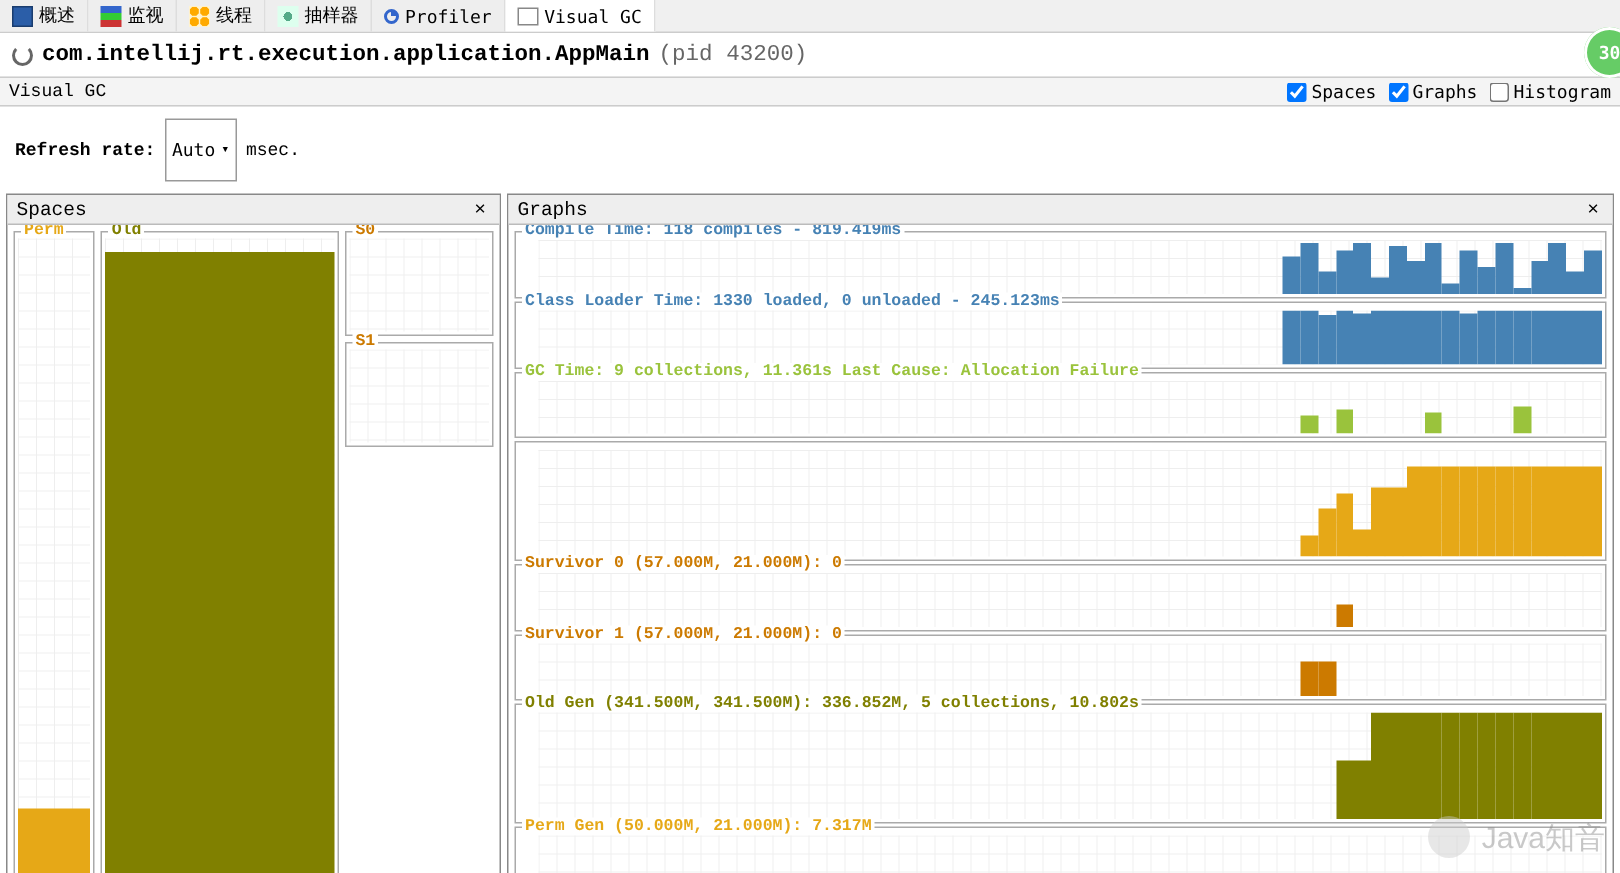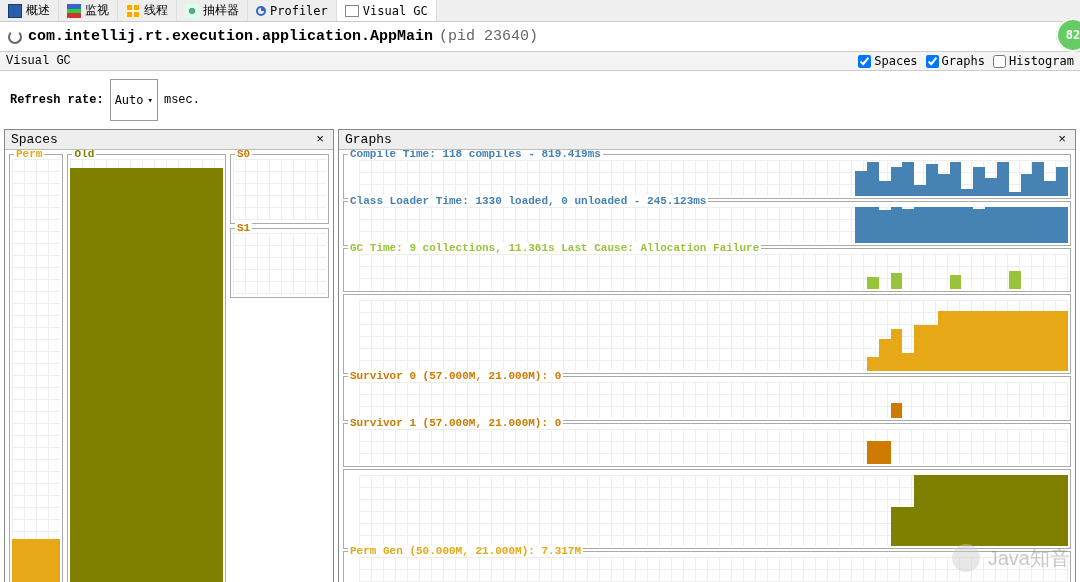--- a/index.html
+++ b/index.html
@@ -109,21 +109,21 @@
     </div>
   <div class="tab active">
       <span class="tab-icon icon-visualgc"></span>
       <span>Visual GC</span>
     </div>
 </div>
 
 <div class="title-row">
   <span class="spinner"></span>
   <span>com.intellij.rt.execution.application.AppMain</span>
-  <span class="pid">(pid 23640)</span>
+  <span class="pid">(pid 43200)</span>
 </div>
 
 <div class="panel-title">
   <span>Visual GC</span>
   <div class="checks">
     <label>
         <input type="checkbox" checked="" style="">
         <span>Spaces</span>
       </label>
     <label>
@@ -584,20 +584,21 @@
               <span class="fill-s1" style="height: 0%;"></span>
               <span class="fill-s1" style="height: 0%;"></span>
               <span class="fill-s1" style="height: 0%;"></span>
               <span class="fill-s1" style="height: 0%;"></span>
               <span class="fill-s1" style="height: 0%;"></span>
               <span class="fill-s1" style="height: 0%;"></span>
             </div>
           </div>
         </div>
         <div class="graph-box ">
+          <span class="graph-lg c-olive">Old Gen (341.500M, 341.500M): 336.852M, 5 collections, 10.802s</span>
           <div class="graph-canvas">
             <div class="bars">
               <span class="fill-old" style="height: 0%;"></span>
               <span class="fill-old" style="height: 0%;"></span>
               <span class="fill-old" style="height: 0%;"></span>
               <span class="fill-old" style="height: 0%;"></span>
               <span class="fill-old" style="height: 0%;"></span>
               <span class="fill-old" style="height: 0%;"></span>
               <span class="fill-old" style="height: 0%;"></span>
               <span class="fill-old" style="height: 0%;"></span>
@@ -721,18 +722,18 @@
               <span class="fill-perm" style="height: 18%;"></span>
               <span class="fill-perm" style="height: 18%;"></span>
             </div>
           </div>
         </div>
       </div>
   </div>
 </div>
 
 <div class="badge64">
-    <span>82</span>
+    <span>30</span>
   </div>
 <div class="watermark">
   <span class="wm-circle"></span>
   <span>Java知音</span>
 </div>
 
 </body></html>

